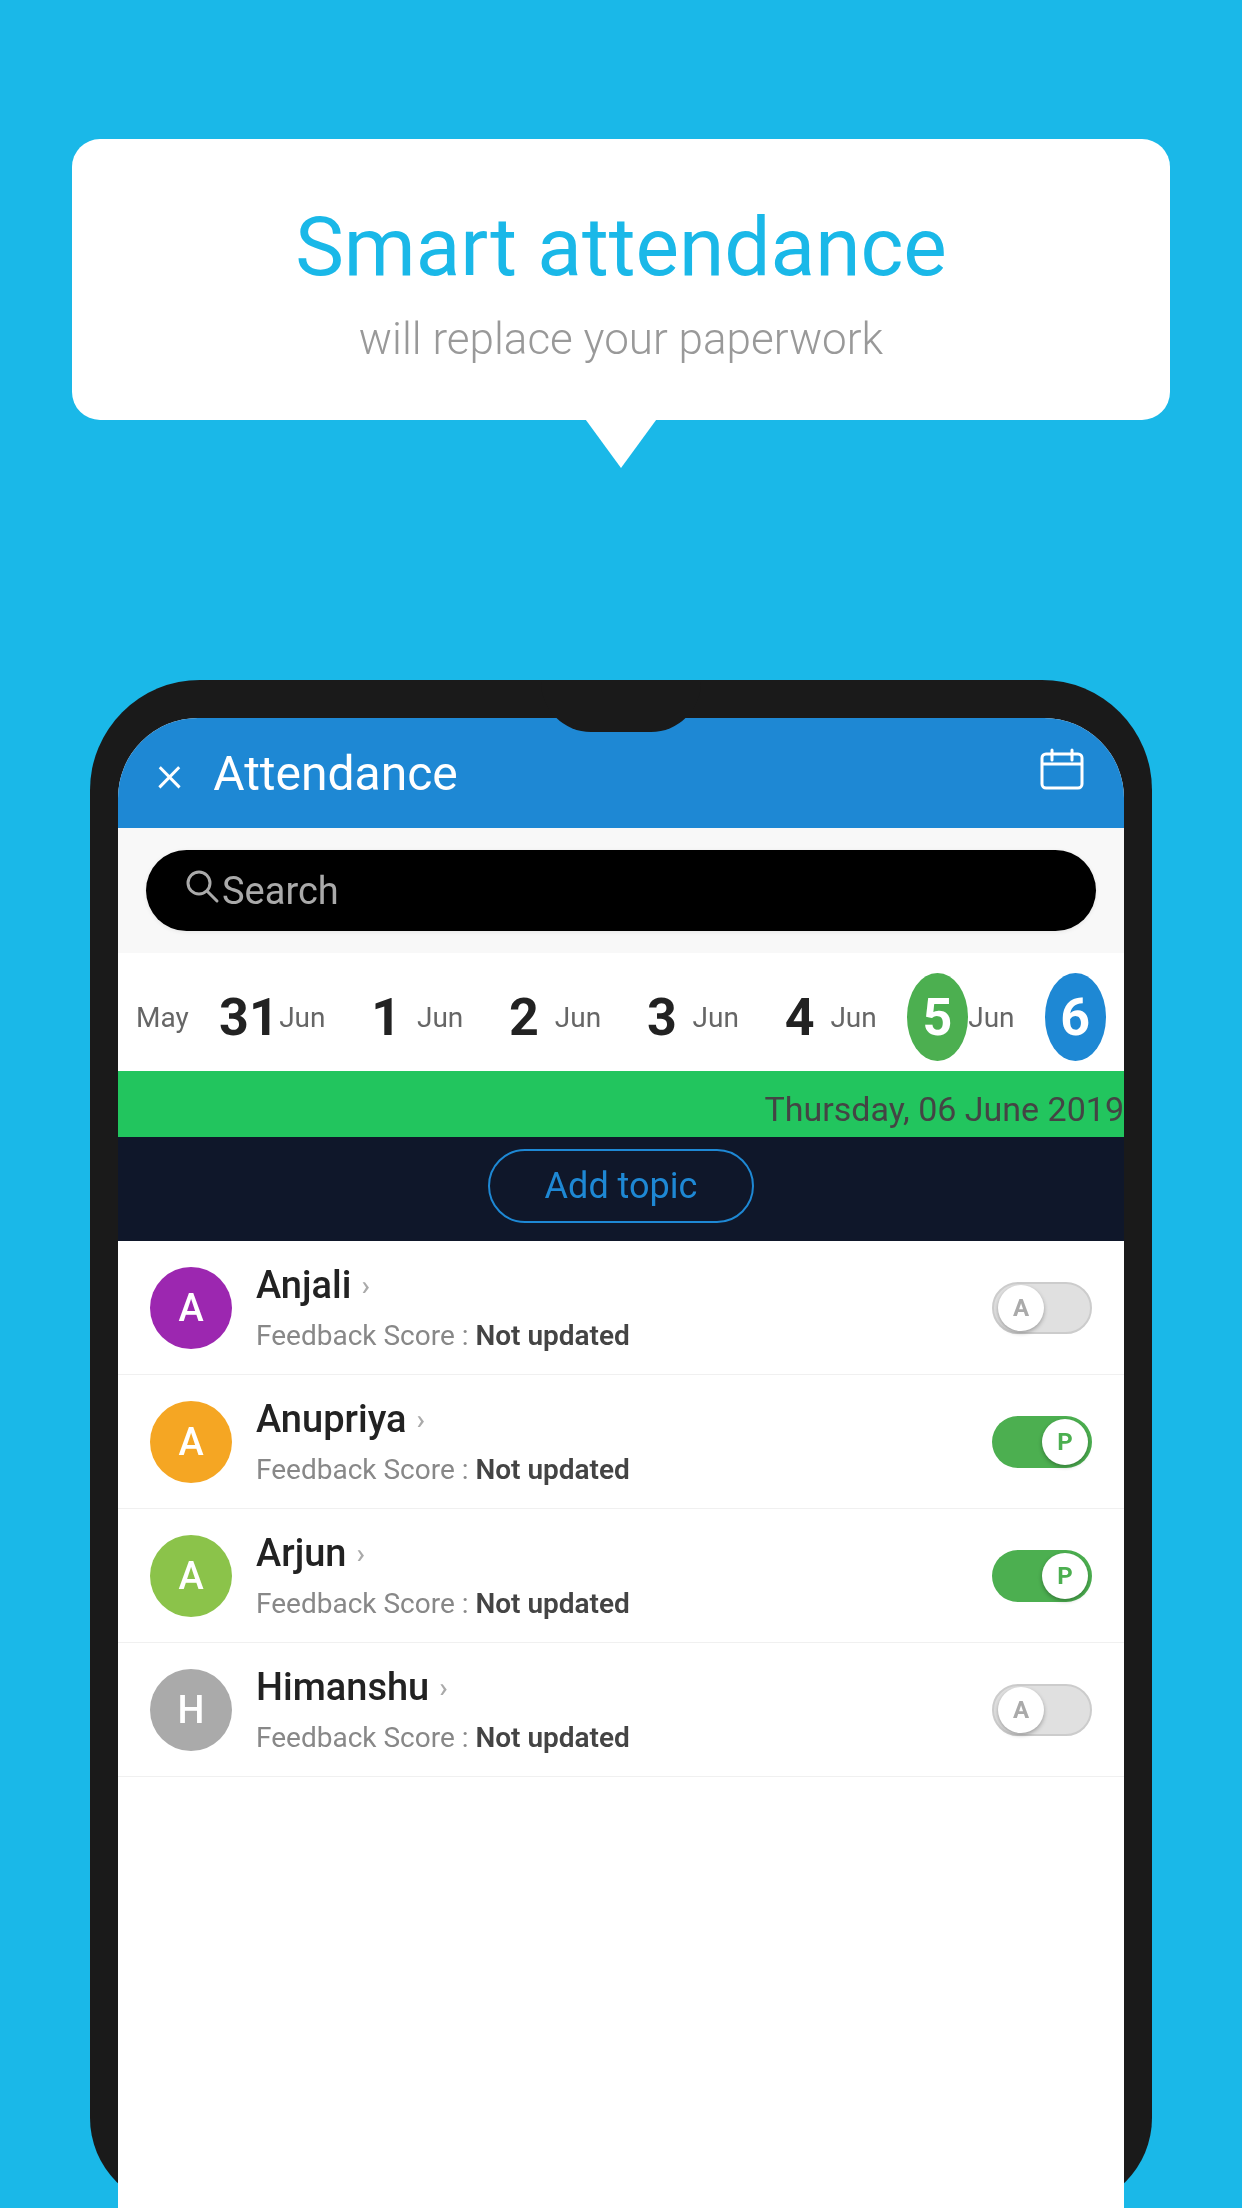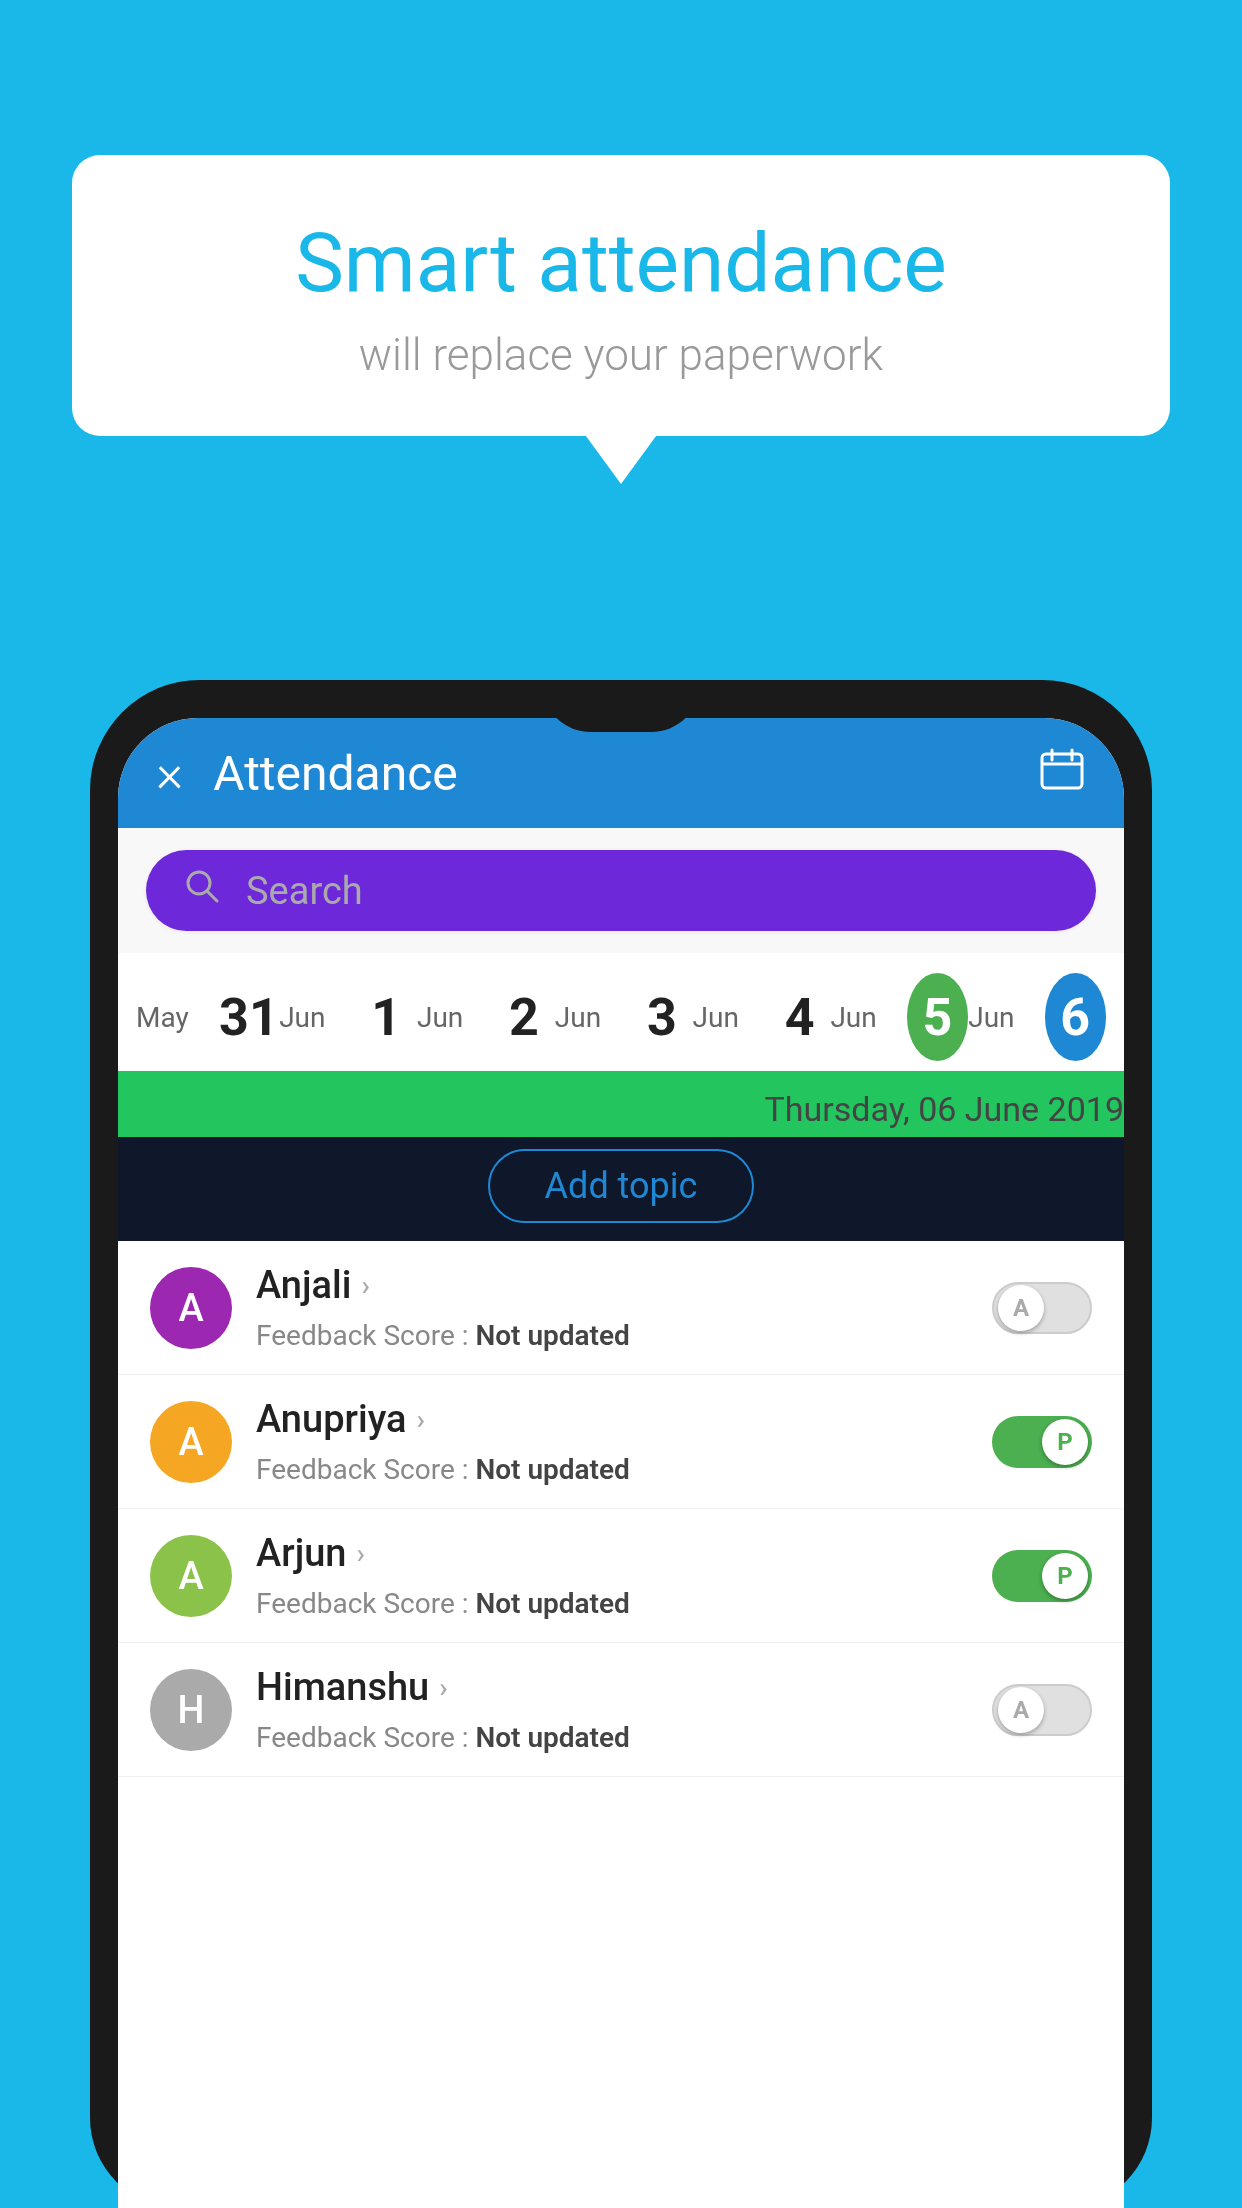--- a/index.html
+++ b/index.html
@@ -9,21 +9,21 @@
       height: 2208px;
       background-color: #1ab8e8;
       font-family: 'Roboto', Arial, sans-serif;
       overflow: hidden;
       position: relative;
     }
 
     
     .speech-bubble-container {
       position: absolute;
-      top: 155px;
+      top: 139px;
       left: 72px;
       right: 72px;
     }
 
     .speech-bubble {
       background: white;
       border-radius: 28px;
       padding: 60px 50px 55px;
       text-align: center;
       position: relative;
@@ -139,26 +139,26 @@
       font-size: 42px;
     }
 
     
     .search-container {
       padding: 22px 28px;
       background: #f8f8f8;
     }
 
     .search-bar {
-      background: #6d28d9;
+      background: #000000;
       border-radius: 50px;
       display: flex;
       align-items: center;
       padding: 18px 38px;
-      gap: 26px;
+      gap: 2px;
       box-shadow: 0 1px 4px rgba(0,0,0,0.08);
     }
 
     .search-icon-wrap {
       color: #999;
       font-size: 36px;
     }
 
     .search-text {
       color: #aaa;

